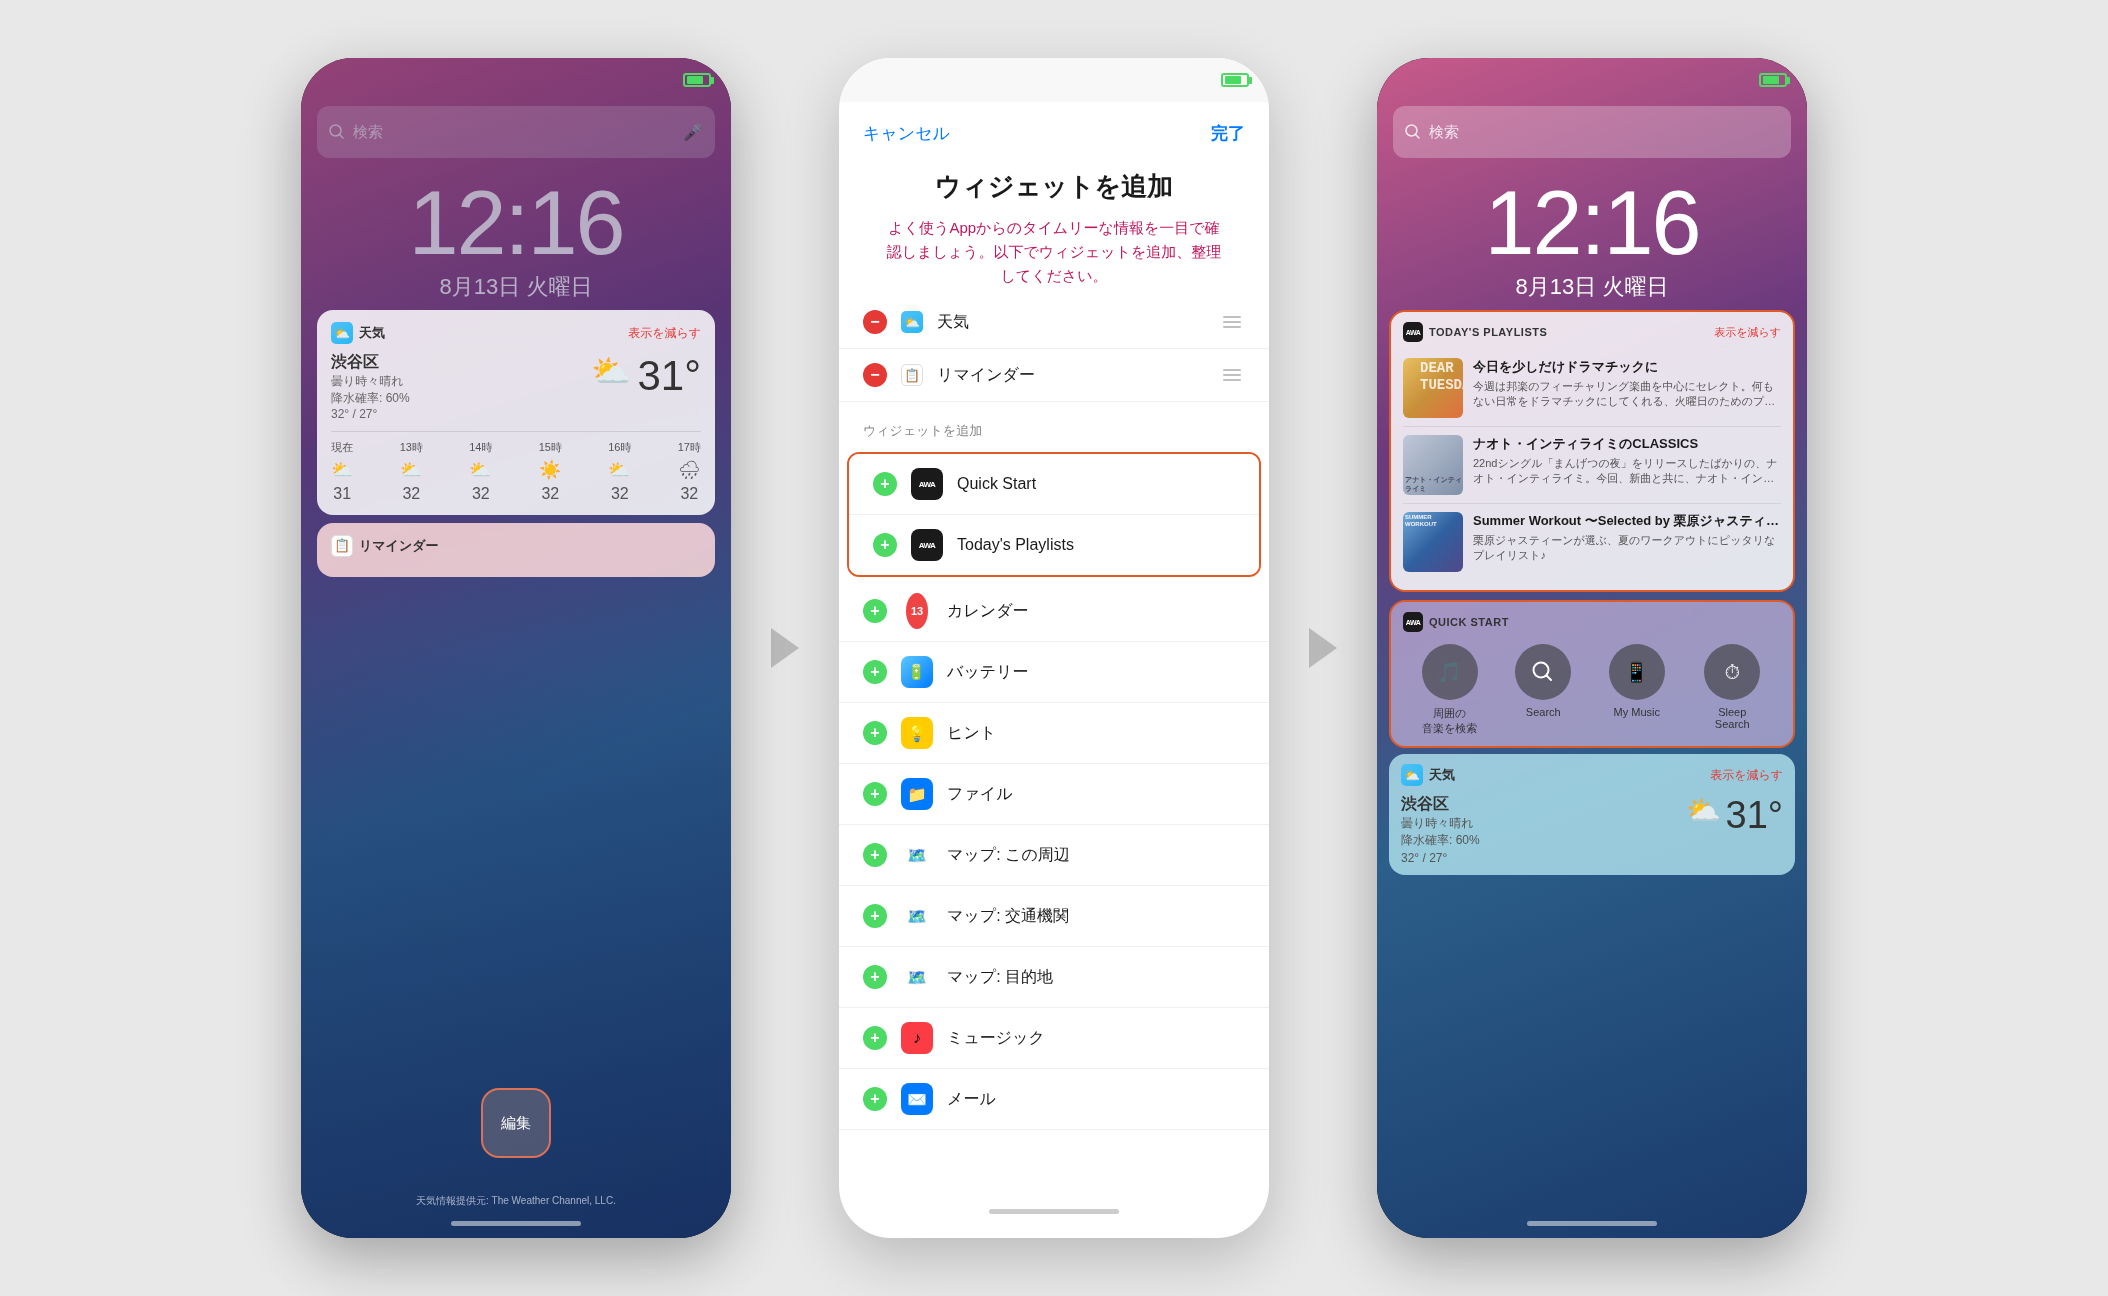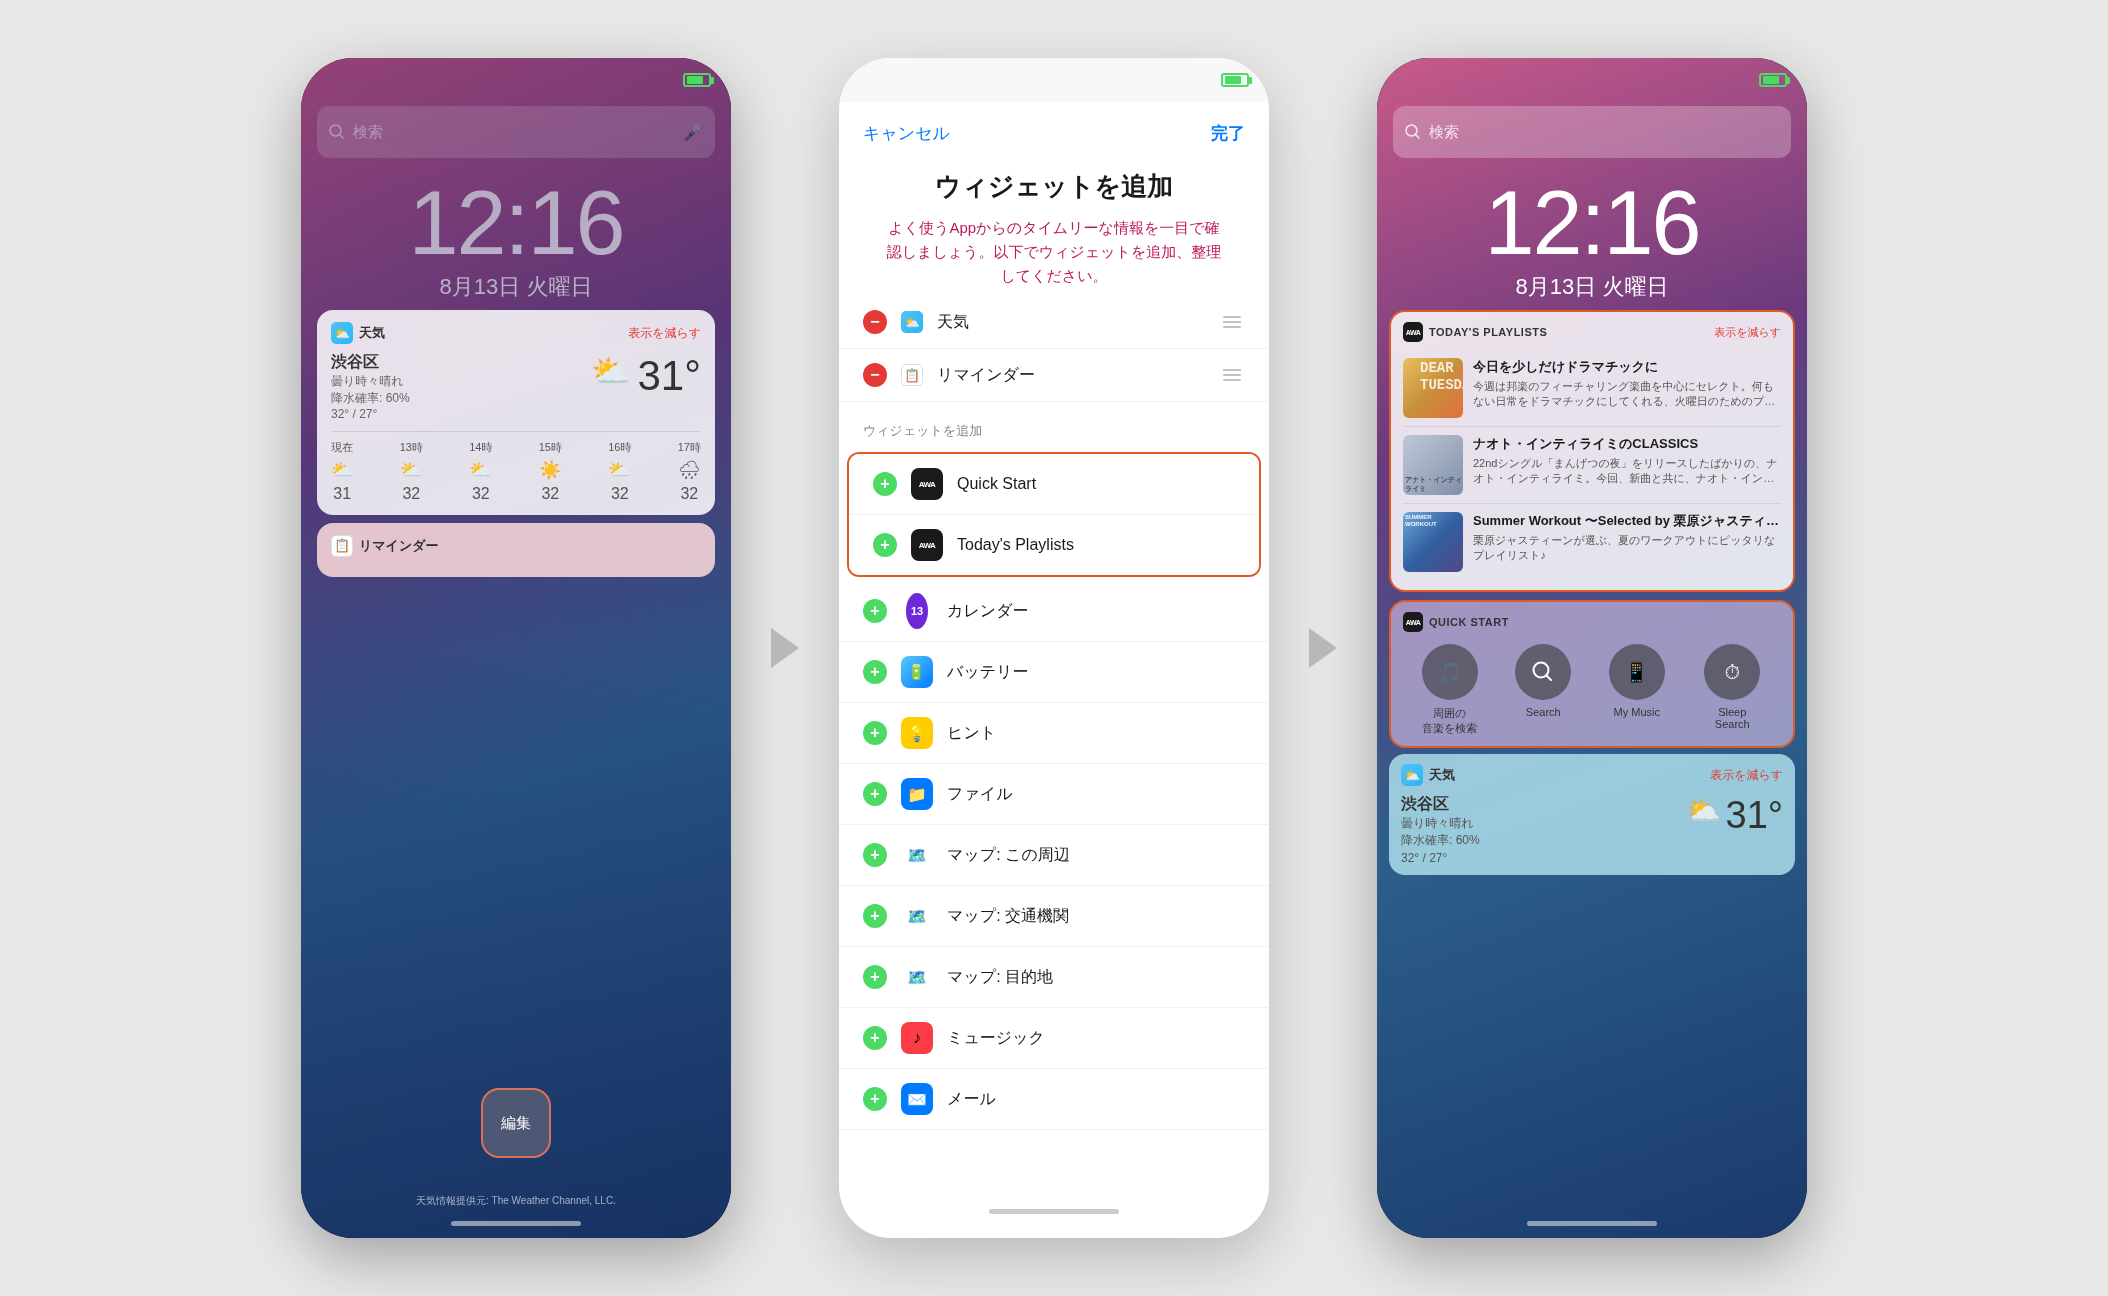--- a/index.html
+++ b/index.html
@@ -512,21 +512,21 @@
       margin: 4px 8px;
     }
     .items-highlight-border {
       border: 2px solid #e05a28;
       border-radius: 12px;
       overflow: hidden;
     }
 
     
     .badge-13 {
-      background: #6d28d9;
+      background: #ef4444;
       color: white;
       font-size: 11px;
       font-weight: 700;
       width: 22px;
       height: 36px;
       border-radius: 50%;
       display: flex;
       align-items: center;
       justify-content: center;
     }

